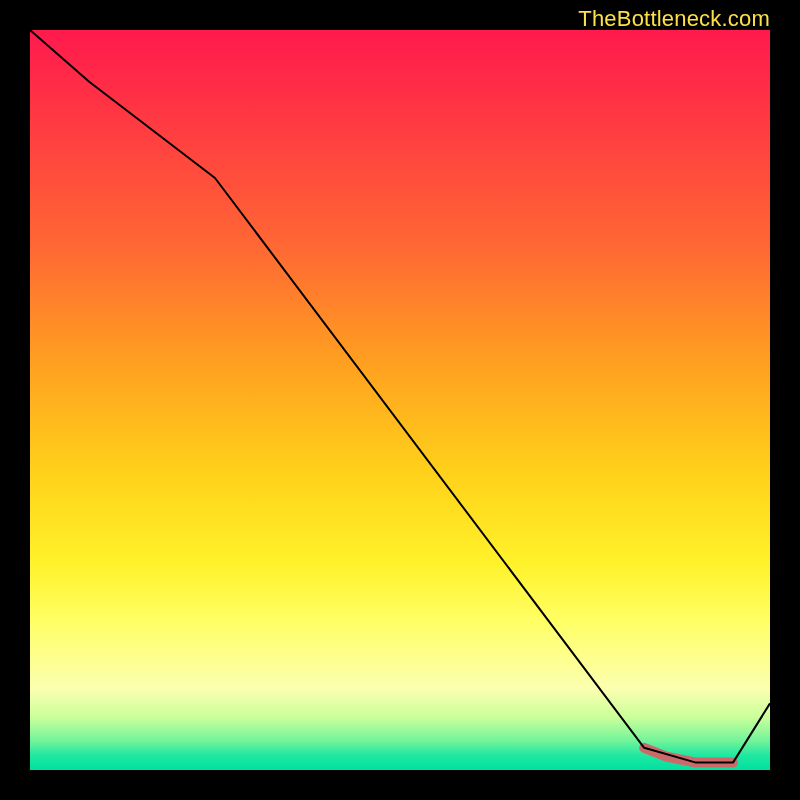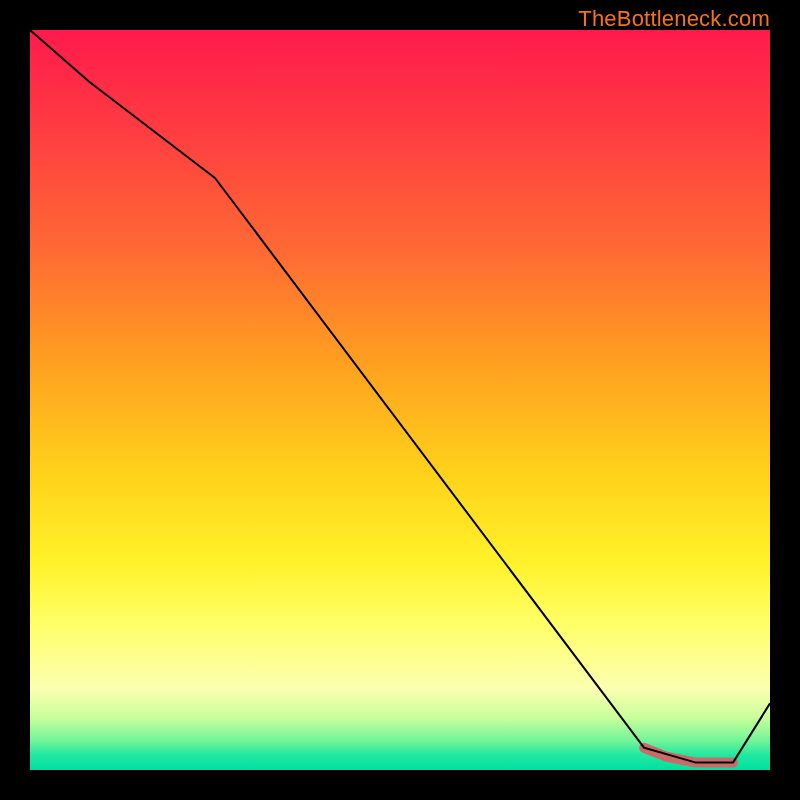--- a/index.html
+++ b/index.html
@@ -37,21 +37,21 @@
       #c8ff9a 93%,
       #74f49a 96%,
       #20e8a0 98%,
       #00e0a0 100%
     );
   }
   .watermark {
     position: absolute;
     top: 6px;
     right: 30px;
-    color: #f97316;
+    color: #fde047;
     font-size: 22px;
     font-weight: 500;
     letter-spacing: 0.2px;
     user-select: none;
   }
   svg.overlay {
     position: absolute;
     left: 30px;
     top: 30px;
     width: 740px;

